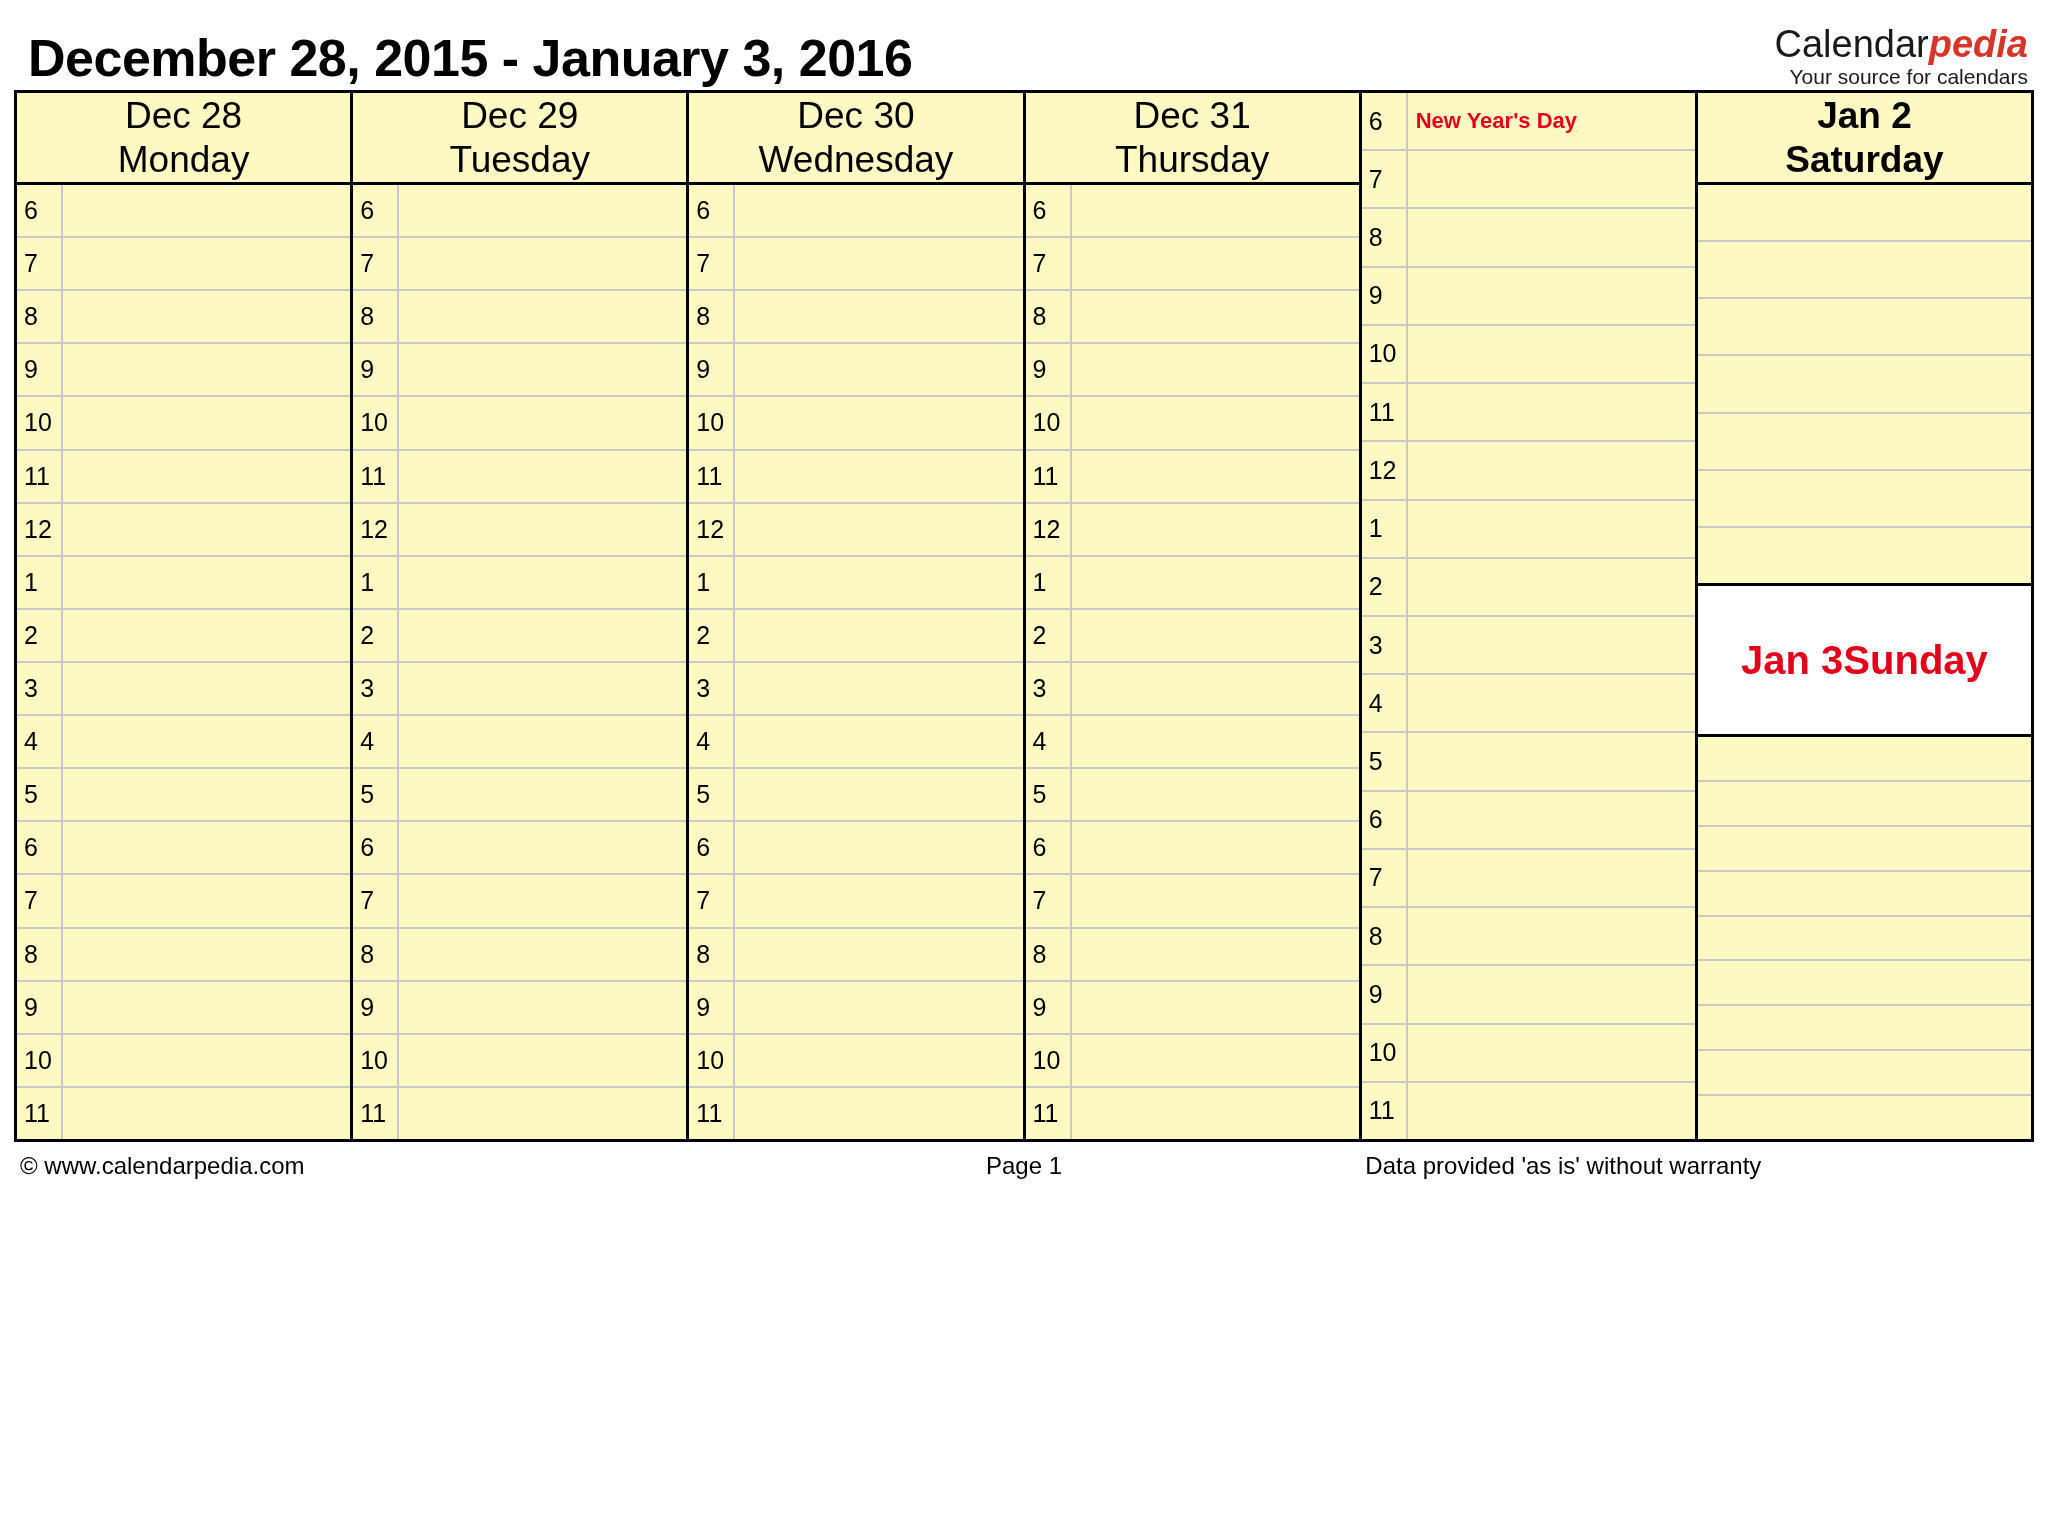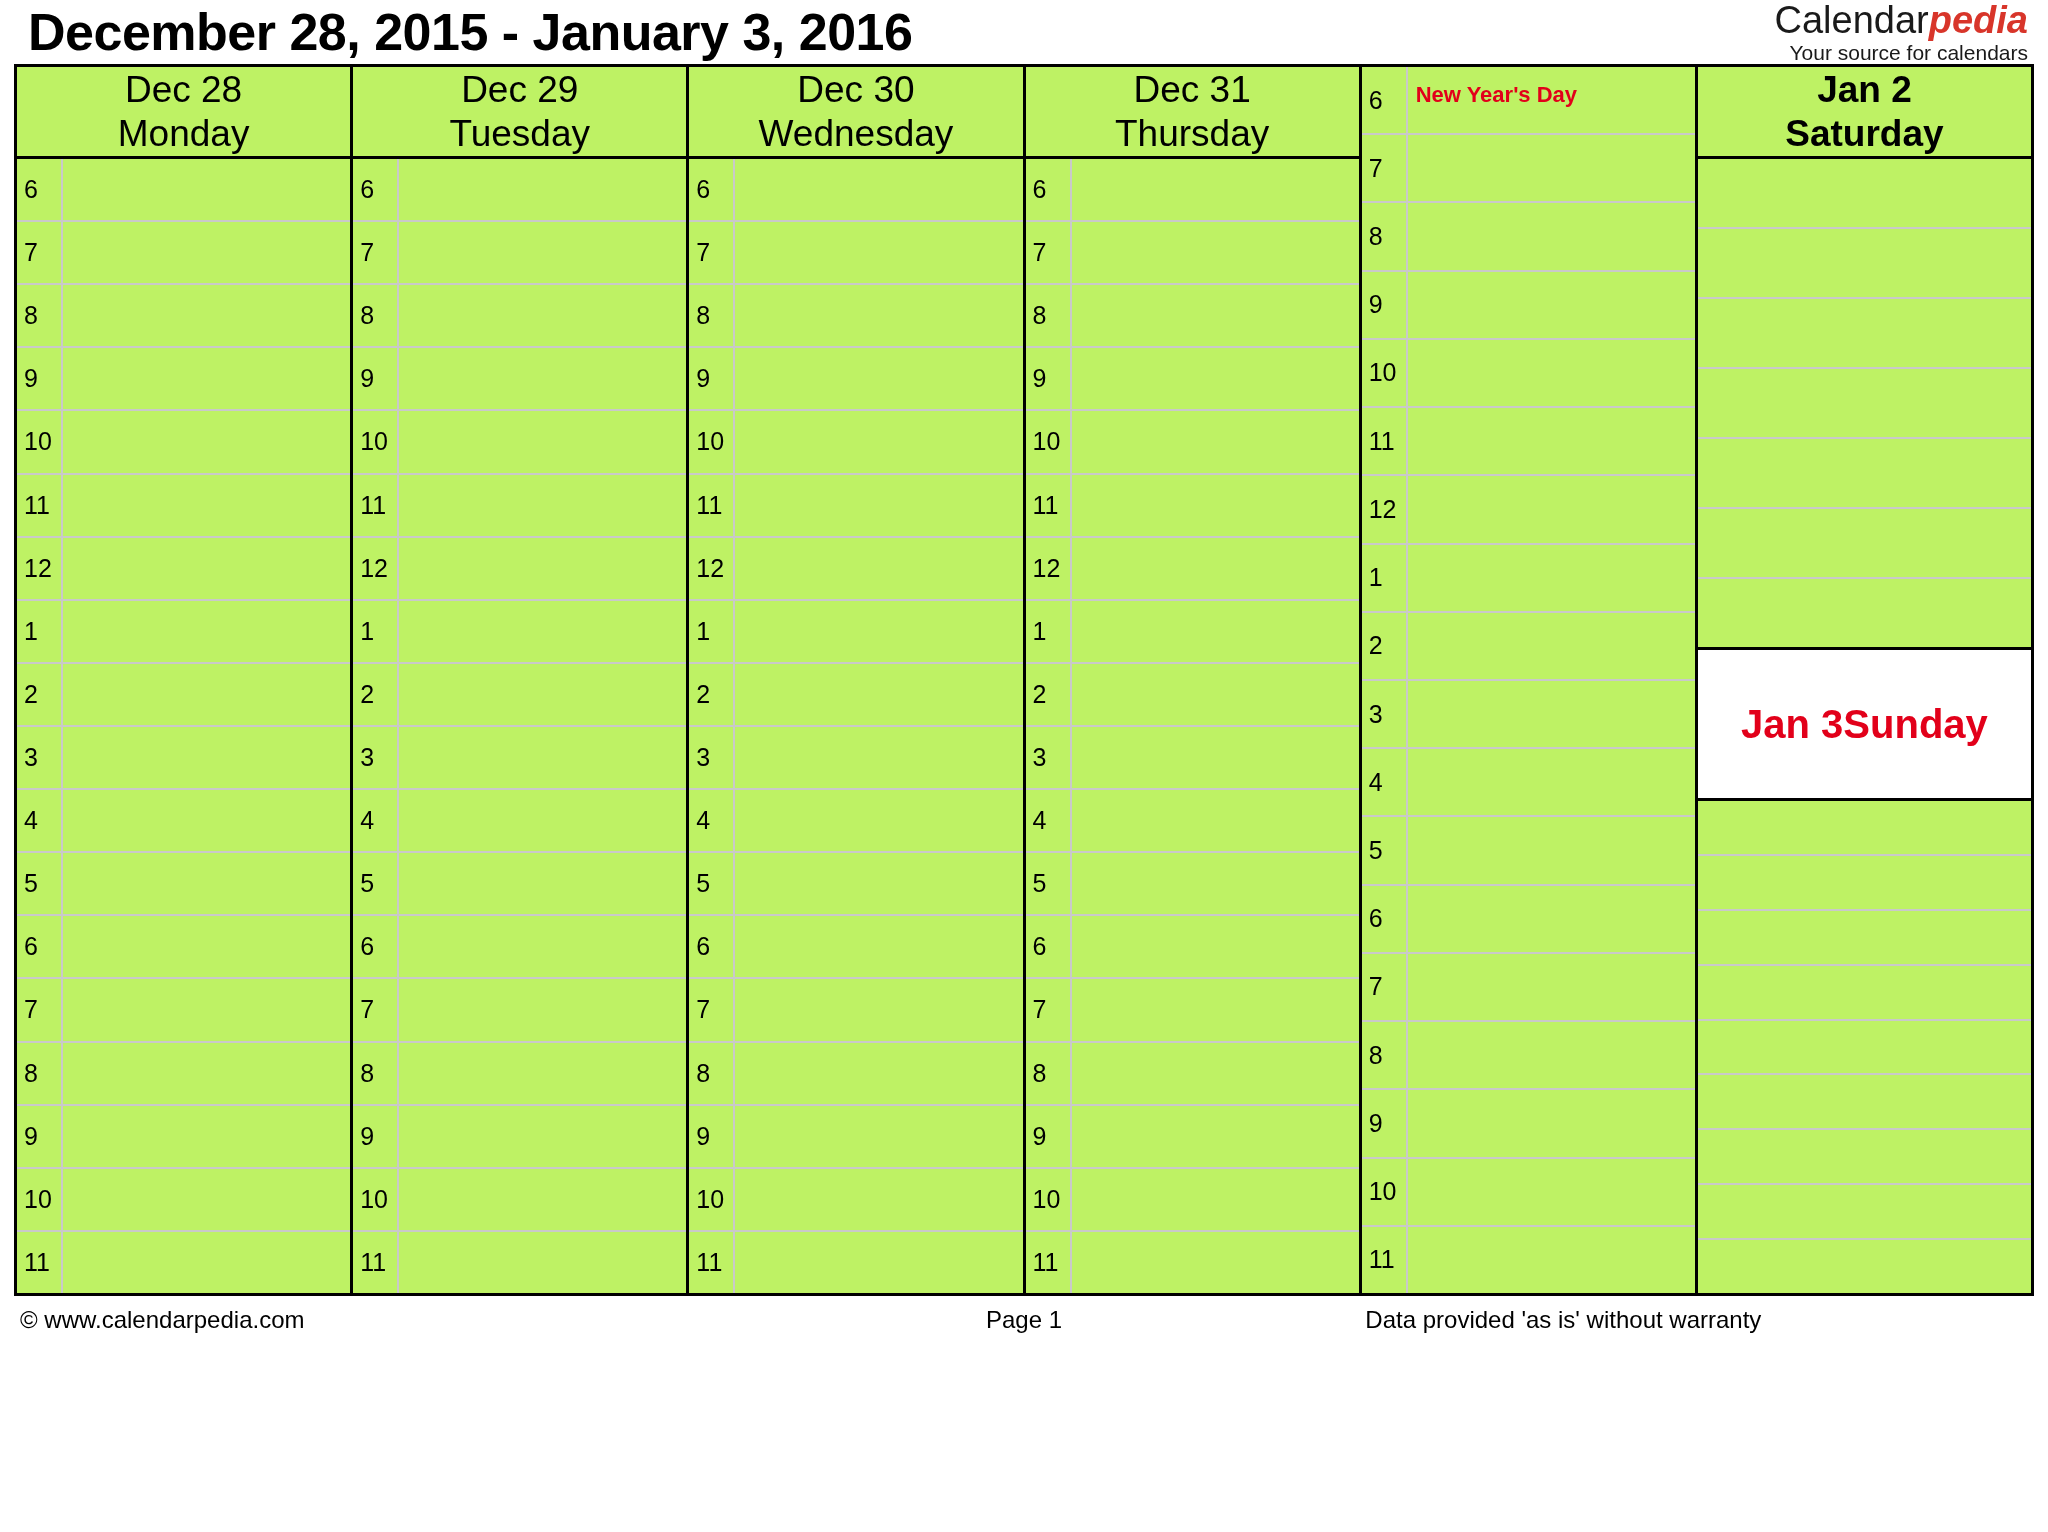--- a/index.html
+++ b/index.html
@@ -19,23 +19,23 @@
     position: relative;
     width: 2048px;
     height: 1532px;
     box-sizing: border-box;
     padding: 0 14px;
   }
 
   
   .topbar {
     position: relative;
-    height: 64px;
-    display: flex;
-    align-items: center;
+    height: 90px;
+    display: flex;
+    align-items: flex-end;
     justify-content: space-between;
   }
   .title {
     font-size: 52px;
     font-weight: bold;
     letter-spacing: -0.5px;
     line-height: 64px;
     white-space: nowrap;
     padding-left: 14px;
   }
@@ -55,25 +55,25 @@
   .brand-sub {
     font-size: 21px;
     line-height: 26px;
     color: #1a1a1a;
     white-space: nowrap;
   }
 
   
   .cal {
     position: relative;
-    height: 1232px;
+    height: 1052px;
     box-sizing: border-box;
     border: 3px solid #000;
     display: flex;
-    background: #bef264;
+    background: #fef9c3;
   }
 
   .daycol {
     position: relative;
     flex: 1 1 0;
     box-sizing: border-box;
     border-right: 3px solid #000;
     display: flex;
     flex-direction: column;
   }

